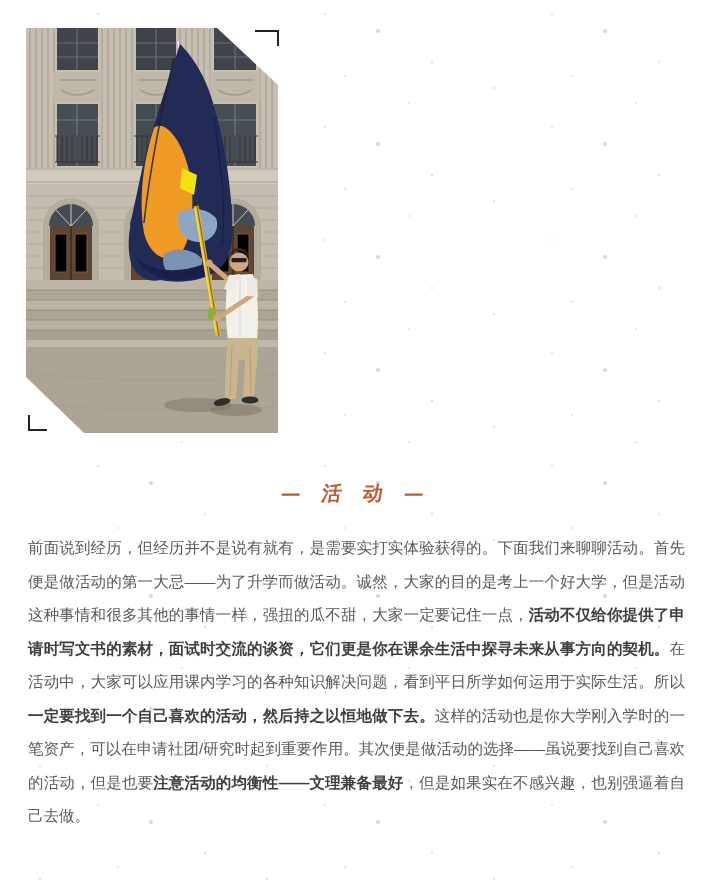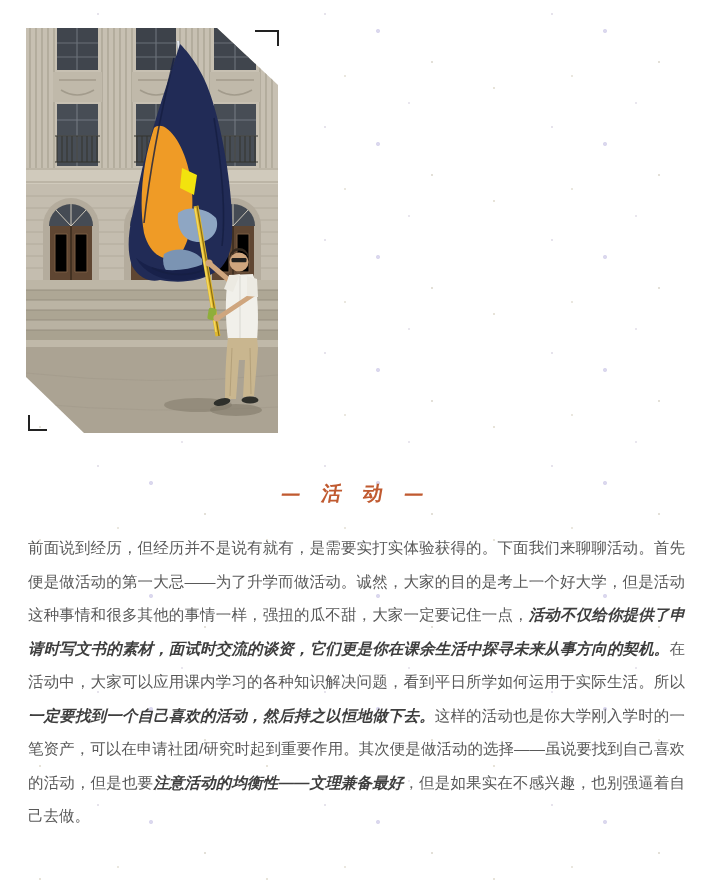--- a/index.html
+++ b/index.html
@@ -54,21 +54,21 @@
     font-family:"DejaVu Serif","Liberation Serif",serif;
   }
   .section-title span{display:inline-block;transform:skewX(-10deg);letter-spacing:7px;}
 
   
   .article-text{
     position:absolute;left:28px;top:531px;width:657px;
     font-size:15.5px;line-height:33.5px;color:var(--text);
     text-align:justify;text-justify:inter-ideograph;word-break:break-all;
   }
-  .article-text .b{font-weight:700;color:var(--text-bold);font-style:italic;}
+  .article-text .b{font-weight:700;color:var(--text-bold);}
 </style>
 </head>
 <body>
 
 <div class="page">
 
   <div class="photo-wrap" title="student holding large navy-and-gold flag on a yellow pole in front of a classical stone building with steps">
     <svg class="photo-canvas" viewBox="0 0 252 405" xmlns="http://www.w3.org/2000/svg" preserveAspectRatio="none">
 
       <rect x="0" y="0" width="252" height="158" style="fill:var(--stone)"></rect>

